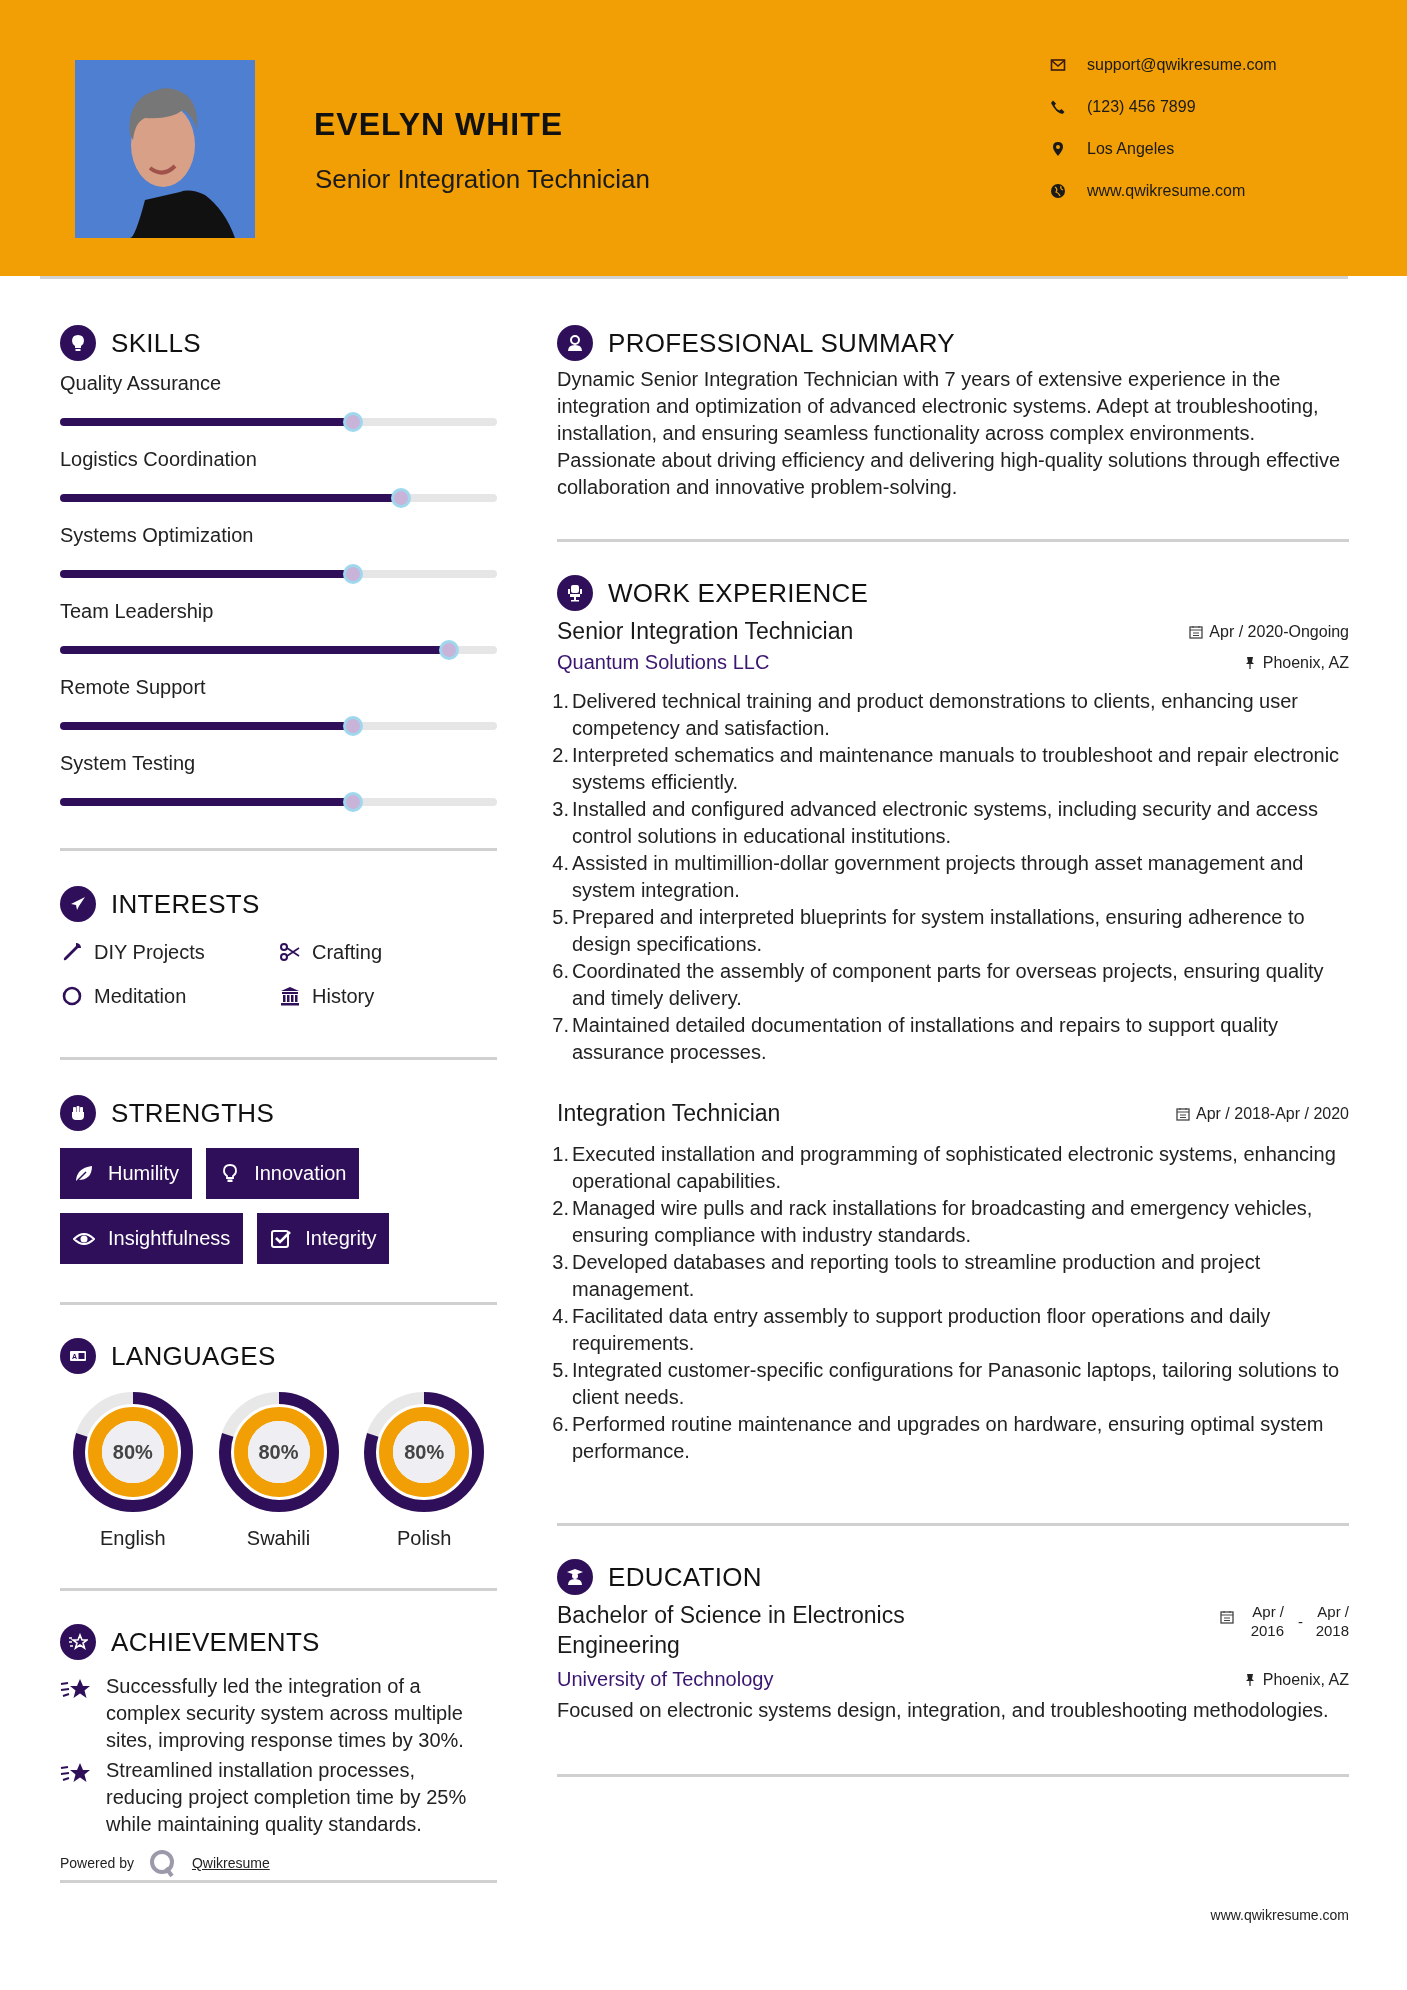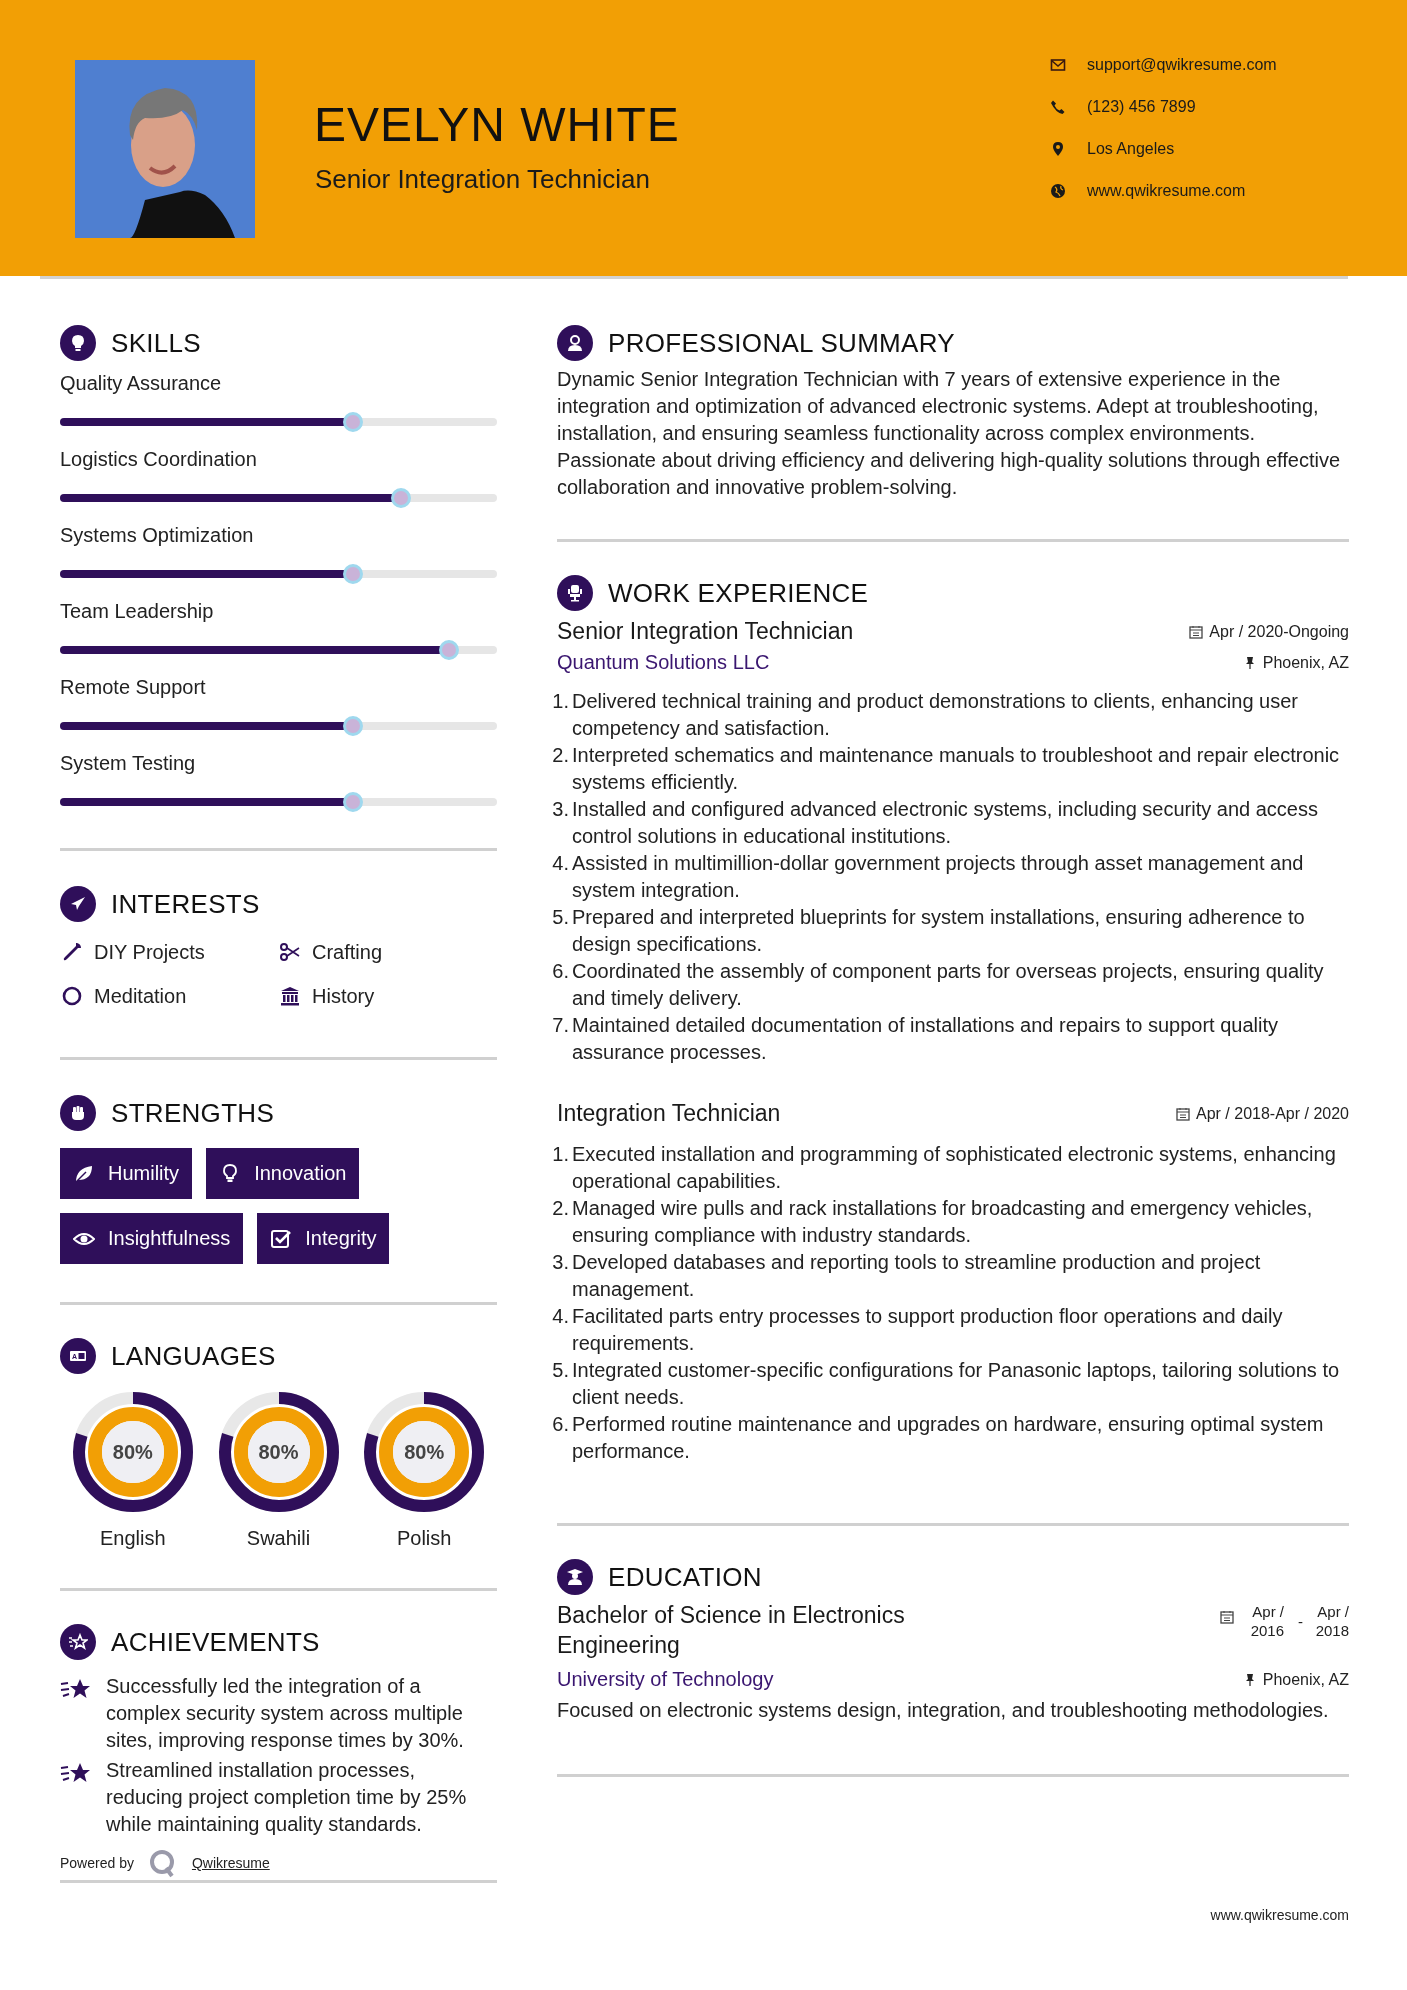--- a/index.html
+++ b/index.html
@@ -3,21 +3,21 @@
 <meta charset="utf-8">
 <style>
   * { box-sizing: border-box; margin: 0; padding: 0; }
   html, body { width: 1407px; height: 1990px; background: #ffffff; overflow: hidden; }
   body { font-family: "Liberation Sans", sans-serif; color: #1c1c1c; position: relative; }
 
   .header { position: absolute; left: 0; top: 0; width: 1407px; height: 276px; background: #f29f05; }
   .header-rule { position: absolute; left: 40px; top: 276px; width: 1308px; height: 3px; background: #d2d2d2; }
   .photo { position: absolute; left: 75px; top: 60px; width: 180px; height: 178px; background: #4f7fd0; overflow: hidden; }
   .photo svg { width: 100%; height: 100%; display: block; }
-  .name { position: absolute; left: 314px; top: 97px; font-size: 48px; font-weight: 400; color: #111; letter-spacing: 1px; }
+  .name { position: absolute; left: 314px; top: 106px; font-size: 32px; font-weight: 700; color: #111; letter-spacing: 1px; }
   .title { position: absolute; left: 315px; top: 164px; font-size: 26px; color: #1b1b1b; }
   .contacts { position: absolute; left: 1048px; top: 56px; }
   .contact { display: flex; align-items: flex-start; height: 42px; font-size: 16px; color: #1a1a1a; }
   .contact .ci { width: 20px; height: 18px; margin-right: 19px; display: flex; align-items: center; justify-content: center; }
   .contact .ci svg { width: 16px; height: 16px; }
 
   .left { position: absolute; left: 60px; top: 320px; width: 437px; }
   .right { position: absolute; left: 557px; top: 320px; width: 792px; }
 
   .sec-head { display: flex; align-items: center; height: 46px; }
@@ -472,21 +472,21 @@
         <li>
             <span class="n">2.</span>
             <span>Managed wire pulls and rack installations for broadcasting and emergency vehicles, ensuring compliance with industry standards.</span>
           </li>
         <li>
             <span class="n">3.</span>
             <span>Developed databases and reporting tools to streamline production and project management.</span>
           </li>
         <li>
             <span class="n">4.</span>
-            <span>Facilitated parts entry processes to support production floor operations and daily requirements.</span>
+            <span>Facilitated data entry assembly to support production floor operations and daily requirements.</span>
           </li>
         <li>
             <span class="n">5.</span>
             <span>Integrated customer-specific configurations for Panasonic laptops, tailoring solutions to client needs.</span>
           </li>
         <li>
             <span class="n">6.</span>
             <span>Performed routine maintenance and upgrades on hardware, ensuring optimal system performance.</span>
           </li>
       </ol>

